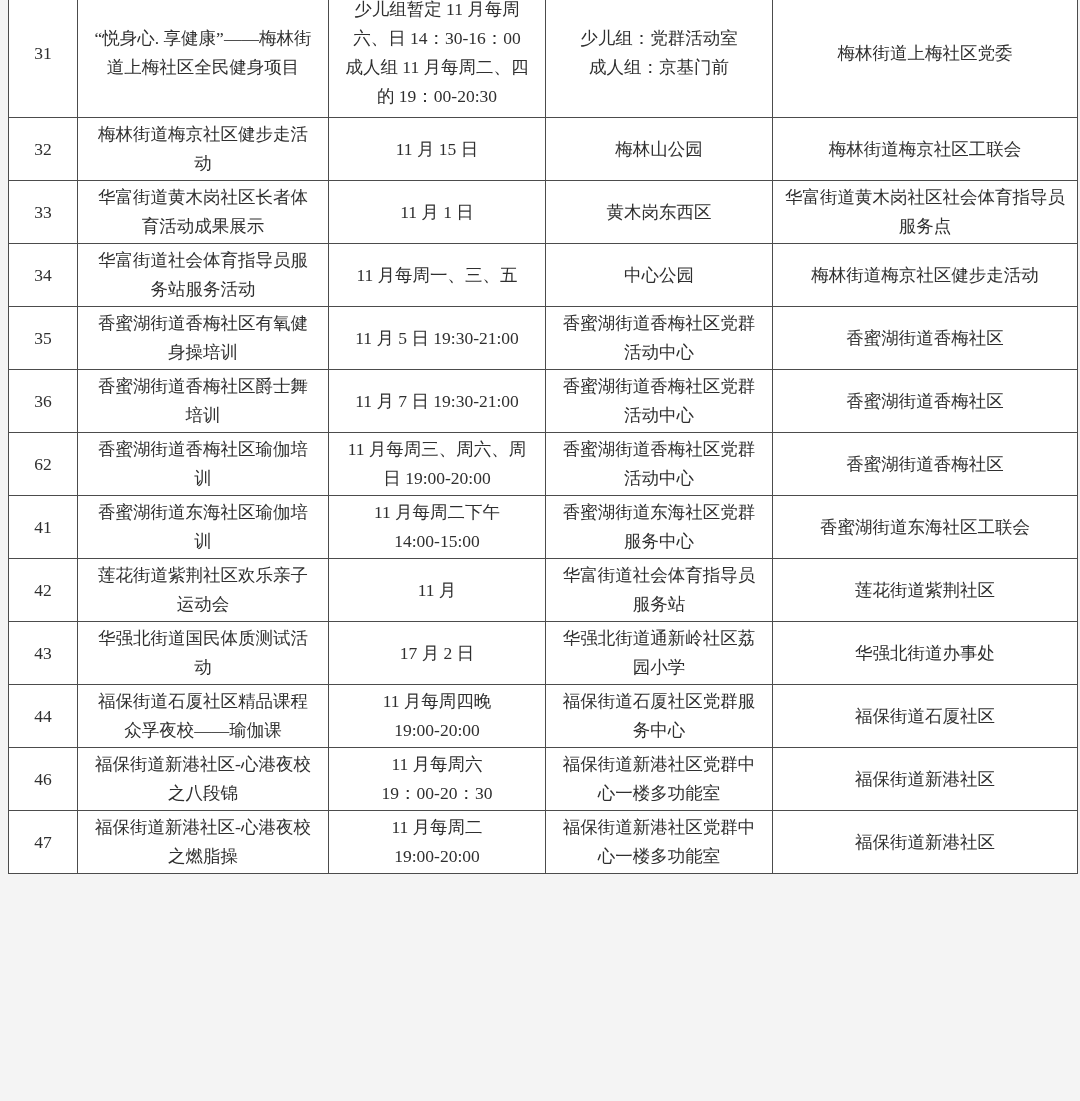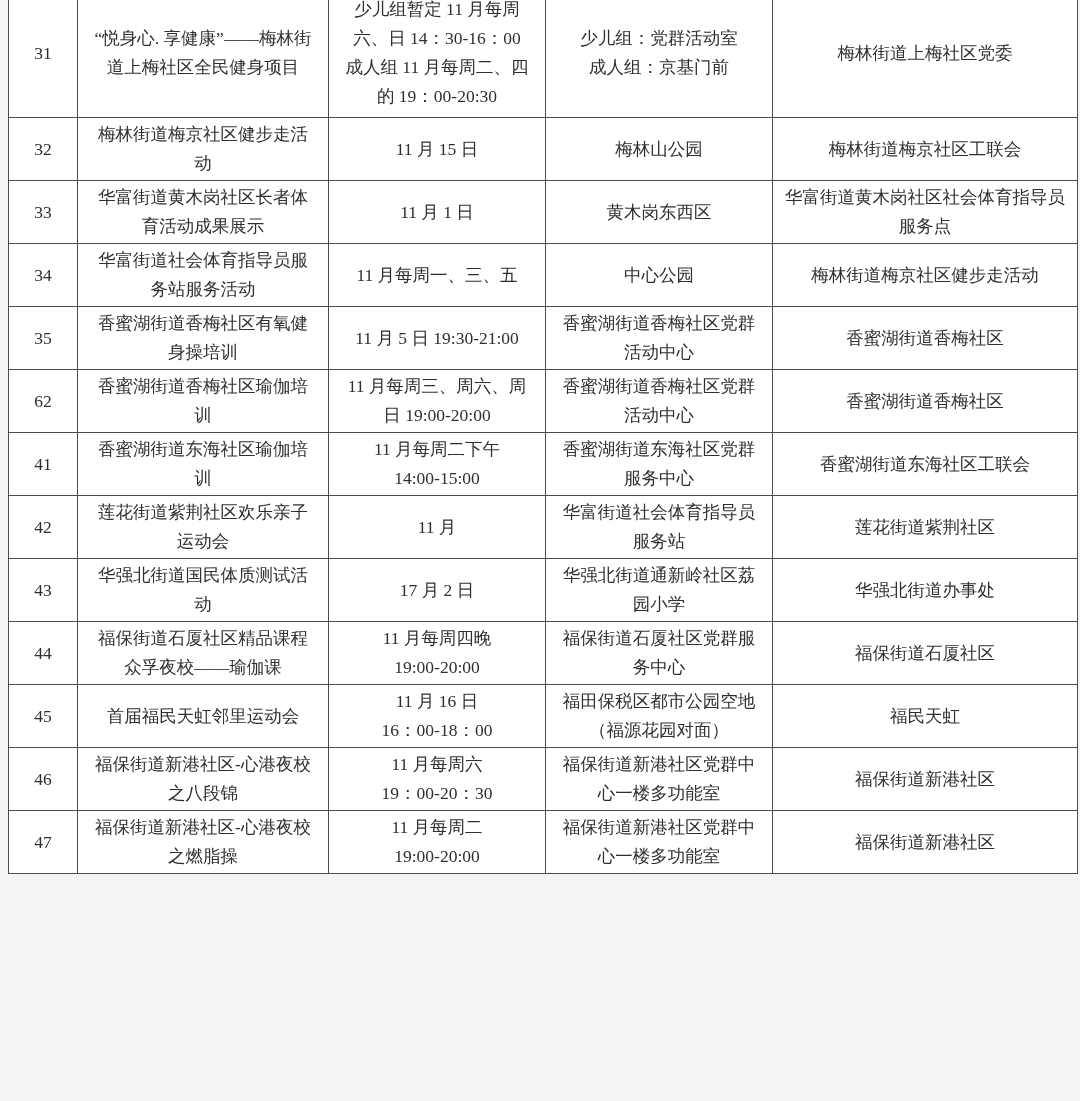--- a/index.html
+++ b/index.html
@@ -84,20 +84,27 @@
           <td class="col-organizer">梅林街道梅京社区健步走活动</td>
         </tr>
         <tr class="data-row">
           <td class="col-no">35</td>
           <td class="col-name">香蜜湖街道香梅社区有氧健身操培训</td>
           <td class="col-time">11 月 5 日 19:30-21:00</td>
           <td class="col-location">香蜜湖街道香梅社区党群活动中心</td>
           <td class="col-organizer">香蜜湖街道香梅社区</td>
         </tr>
         <tr class="data-row">
+          <td class="col-no">36</td>
+          <td class="col-name">香蜜湖街道香梅社区爵士舞培训</td>
+          <td class="col-time">11 月 7 日 19:30-21:00</td>
+          <td class="col-location">香蜜湖街道香梅社区党群活动中心</td>
+          <td class="col-organizer">香蜜湖街道香梅社区</td>
+        </tr>
+        <tr class="data-row">
           <td class="col-no">62</td>
           <td class="col-name">香蜜湖街道香梅社区瑜伽培训</td>
           <td class="col-time">11 月每周三、周六、周日 19:00-20:00</td>
           <td class="col-location">香蜜湖街道香梅社区党群活动中心</td>
           <td class="col-organizer">香蜜湖街道香梅社区</td>
         </tr>
         <tr class="data-row">
           <td class="col-no">41</td>
           <td class="col-name">香蜜湖街道东海社区瑜伽培训</td>
           <td class="col-time">11 月每周二下午
@@ -121,28 +128,20 @@
         </tr>
         <tr class="data-row">
           <td class="col-no">44</td>
           <td class="col-name">福保街道石厦社区精品课程众孚夜校——瑜伽课</td>
           <td class="col-time">11 月每周四晚
 19:00-20:00</td>
           <td class="col-location">福保街道石厦社区党群服务中心</td>
           <td class="col-organizer">福保街道石厦社区</td>
         </tr>
         <tr class="data-row">
-          <td class="col-no">45</td>
-          <td class="col-name">首届福民天虹邻里运动会</td>
-          <td class="col-time">11 月 16 日
-16：00-18：00</td>
-          <td class="col-location">福田保税区都市公园空地（福源花园对面）</td>
-          <td class="col-organizer">福民天虹</td>
-        </tr>
-        <tr class="data-row">
           <td class="col-no">46</td>
           <td class="col-name">福保街道新港社区-心港夜校之八段锦</td>
           <td class="col-time">11 月每周六
 19：00-20：30</td>
           <td class="col-location">福保街道新港社区党群中心一楼多功能室</td>
           <td class="col-organizer">福保街道新港社区</td>
         </tr>
         <tr class="data-row">
           <td class="col-no">47</td>
           <td class="col-name">福保街道新港社区-心港夜校之燃脂操</td>

